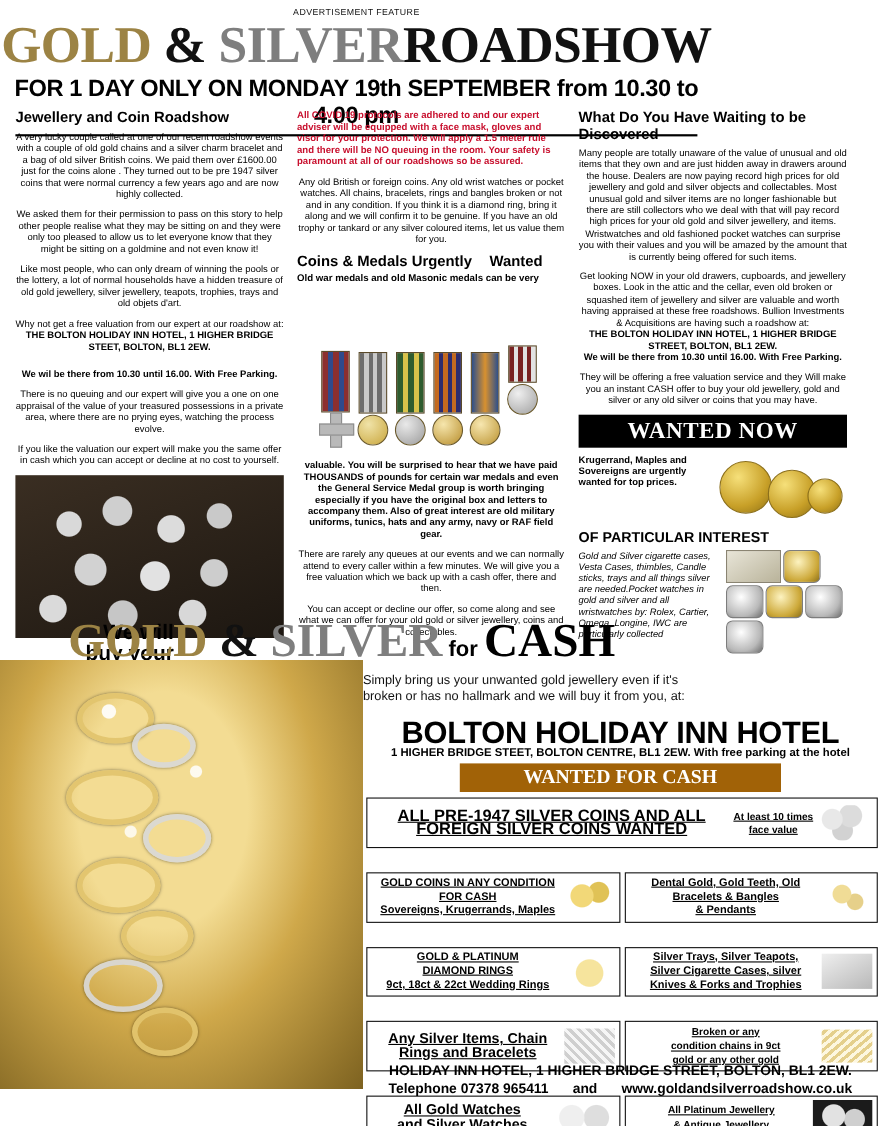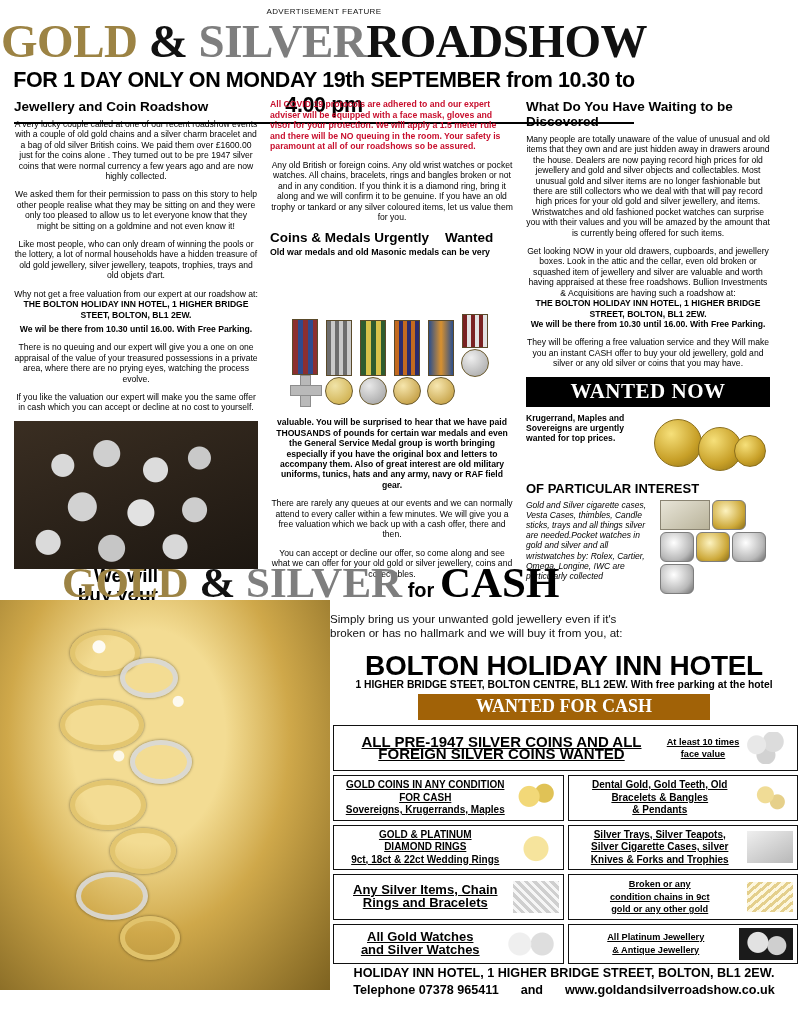--- a/index.html
+++ b/index.html
@@ -279,21 +279,21 @@
     text-align: center;
     font-weight: bold;
     line-height: 12.5px;
   }
   .bx .pic { flex: 0 0 auto; }
   .f15 { font-size: 15px; }
   .f13 { font-size: 13px; }
   .f9 { font-size: 9.2px; line-height: 11px; }
   .f10 { font-size: 10px; line-height: 12px; }
   .w-full { width: 465px; }
-  .w-half { width: 230.5px; }
+  .w-half { width: 230.5px; margin-top: 18px; }
 
   .pic-coinstack {
     width: 52px; height: 32px;
     background:
       radial-gradient(circle at 30% 40%, #e8e8e8 0 9px, transparent 10px),
       radial-gradient(circle at 62% 30%, #dcdcdc 0 10px, transparent 11px),
       radial-gradient(circle at 48% 72%, #d2d2d2 0 9px, transparent 10px),
       #fff;
   }
   .pic-gold {
@@ -367,21 +367,21 @@
   <div class="rule-top"></div>
 
   <div class="cols">
 
     <div class="col c1">
       <h3 class="ch">Jewellery and Coin Roadshow</h3>
       <p class="tx">A very lucky couple called at one of our recent roadshow events with a couple of old gold chains and a silver charm bracelet and a bag of old silver British coins. We paid them over £1600.00 just for the coins alone . They turned out to be pre 1947 silver coins that were normal currency a few years ago and are now highly collected.</p>
       <p class="tx">We asked them for their permission to pass on this story to help other people realise what they may be sitting on and they were only too pleased to allow us to let everyone know that they might be sitting on a goldmine and not even know it!</p>
       <p class="tx">Like most people, who can only dream of winning the pools or the lottery, a lot of normal households have a hidden treasure of old gold jewellery, silver jewellery, teapots, trophies, trays and old objets d'art.</p>
       <p class="tx" style="margin-bottom:0">Why not get a free valuation from our expert at our roadshow at:</p>
-      <p class="tx b" style="margin-bottom:4px">THE BOLTON HOLIDAY INN HOTEL, 1 HIGHER BRIDGE STEET, BOLTON, BL1 2EW.</p>
+      <p class="tx b" style="margin-bottom:15px">THE BOLTON HOLIDAY INN HOTEL, 1 HIGHER BRIDGE STEET, BOLTON, BL1 2EW.</p>
       <p class="tx b">We wil be there from 10.30 until 16.00.  With Free Parking.</p>
       <p class="tx">There is no queuing and our expert will give you a one on one appraisal of the value of your treasured possessions in a private area, where there are no prying eyes, watching the process evolve.</p>
       <p class="tx">If you like the valuation our expert will make you the same offer in cash which you can accept or decline at no cost to yourself.</p>
       <div class="coins-photo"></div>
     </div>
 
     <div class="col c2">
       <p class="redblock">All COVID 19 protocols are adhered to and our  expert adviser will be equipped with a face mask, gloves and visor for your protection. We will apply a 1.5 meter rule and there will be NO queuing in the room. Your safety is paramount at all of our roadshows so be assured.</p>
       <p class="tx">Any old British or foreign coins.  Any old wrist watches or pocket watches. All chains, bracelets, rings and bangles broken or not and in any condition. If you think it is a diamond ring, bring it along and we will confirm it to be genuine. If you have an old trophy or tankard or any silver coloured items, let us value them for you.</p>
       <div class="coins-head">

